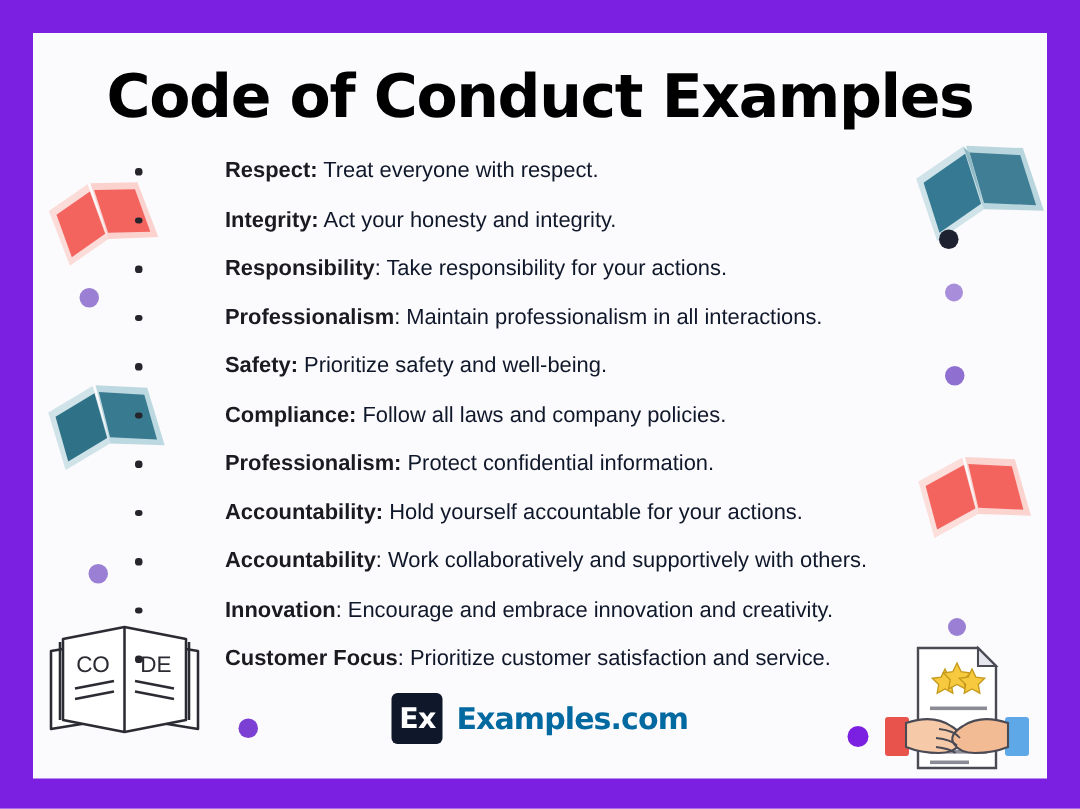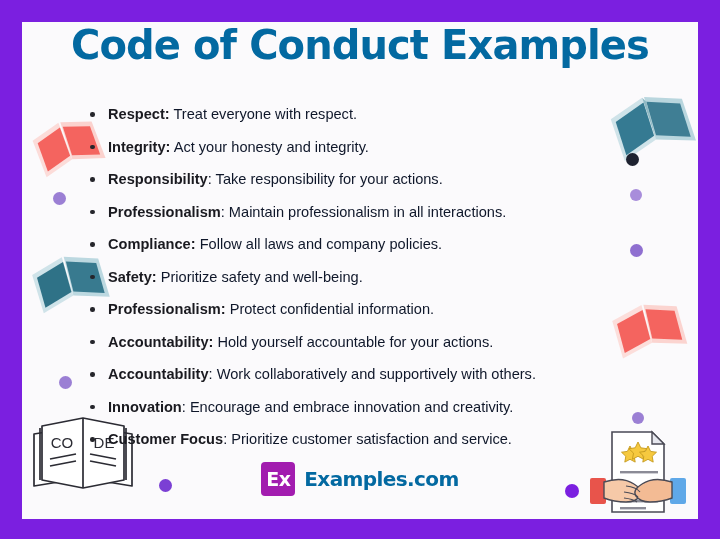--- a/index.html
+++ b/index.html
@@ -27,28 +27,28 @@
     position: relative;
     width: 100%;
     height: 100%;
     background: #fbfafc;
     overflow: hidden;
   }
 
   
   #title {
     position: absolute;
-    top: 0;
+    top: 20px;
     left: 0;
     width: 100%;
     text-align: center;
     font-size: 40px;
     font-weight: bold;
     letter-spacing: -0.9px;
-    color: #0369a1;
+    color: #000000;
     font-family: "DejaVu Sans", sans-serif;
     z-index: 6;
   }
 
   
   #list {
     position: absolute;
     top: 76px;
     left: 68px;
     width: 560px;
@@ -69,40 +69,40 @@
     position: absolute;
     left: 0;
     top: 14px;
     width: 4.5px;
     height: 4.5px;
     border-radius: 50%;
     background: #25252b;
   }
 
   #list li .body { padding-left: 18px; display: inline-block; }
-  #list li .term { font-weight: bold; color: #1a1a20; }
+  #list li .term { font-weight: bold; color: #1a1a20; margin-left: 42px; }
   #list li .desc { color: #0f172a; }
 
   
   #brand {
     position: absolute;
     left: 0;
     width: 100%;
     top: 440px;
     display: flex;
     align-items: center;
     justify-content: center;
     gap: 9px;
     z-index: 7;
   }
   #brand .mark {
     width: 34px;
     height: 34px;
     border-radius: 4px;
-    background: #a21caf;
+    background: #0f172a;
     color: #fff;
     font-size: 19px;
     font-weight: bold;
     display: flex;
     align-items: center;
     justify-content: center;
     font-family: "DejaVu Sans", sans-serif;
     letter-spacing: -0.5px;
   }
   #brand .wordmark {
@@ -241,27 +241,27 @@
       </li>
       <li>
         <span class="bullet"></span>
         <span class="body">
           <span class="term">Professionalism</span><span class="desc">: Maintain professionalism in all interactions.</span>
         </span>
       </li>
       <li>
         <span class="bullet"></span>
         <span class="body">
+          <span class="term">Safety:</span><span class="desc"> Prioritize safety and well-being.</span>
+        </span>
+      </li>
+      <li>
+        <span class="bullet"></span>
+        <span class="body">
           <span class="term">Compliance:</span><span class="desc"> Follow all laws and company policies.</span>
-        </span>
-      </li>
-      <li>
-        <span class="bullet"></span>
-        <span class="body">
-          <span class="term">Safety:</span><span class="desc"> Prioritize safety and well-being.</span>
         </span>
       </li>
       <li>
         <span class="bullet"></span>
         <span class="body">
           <span class="term">Professionalism:</span><span class="desc"> Protect confidential information.</span>
         </span>
       </li>
       <li>
         <span class="bullet"></span>

